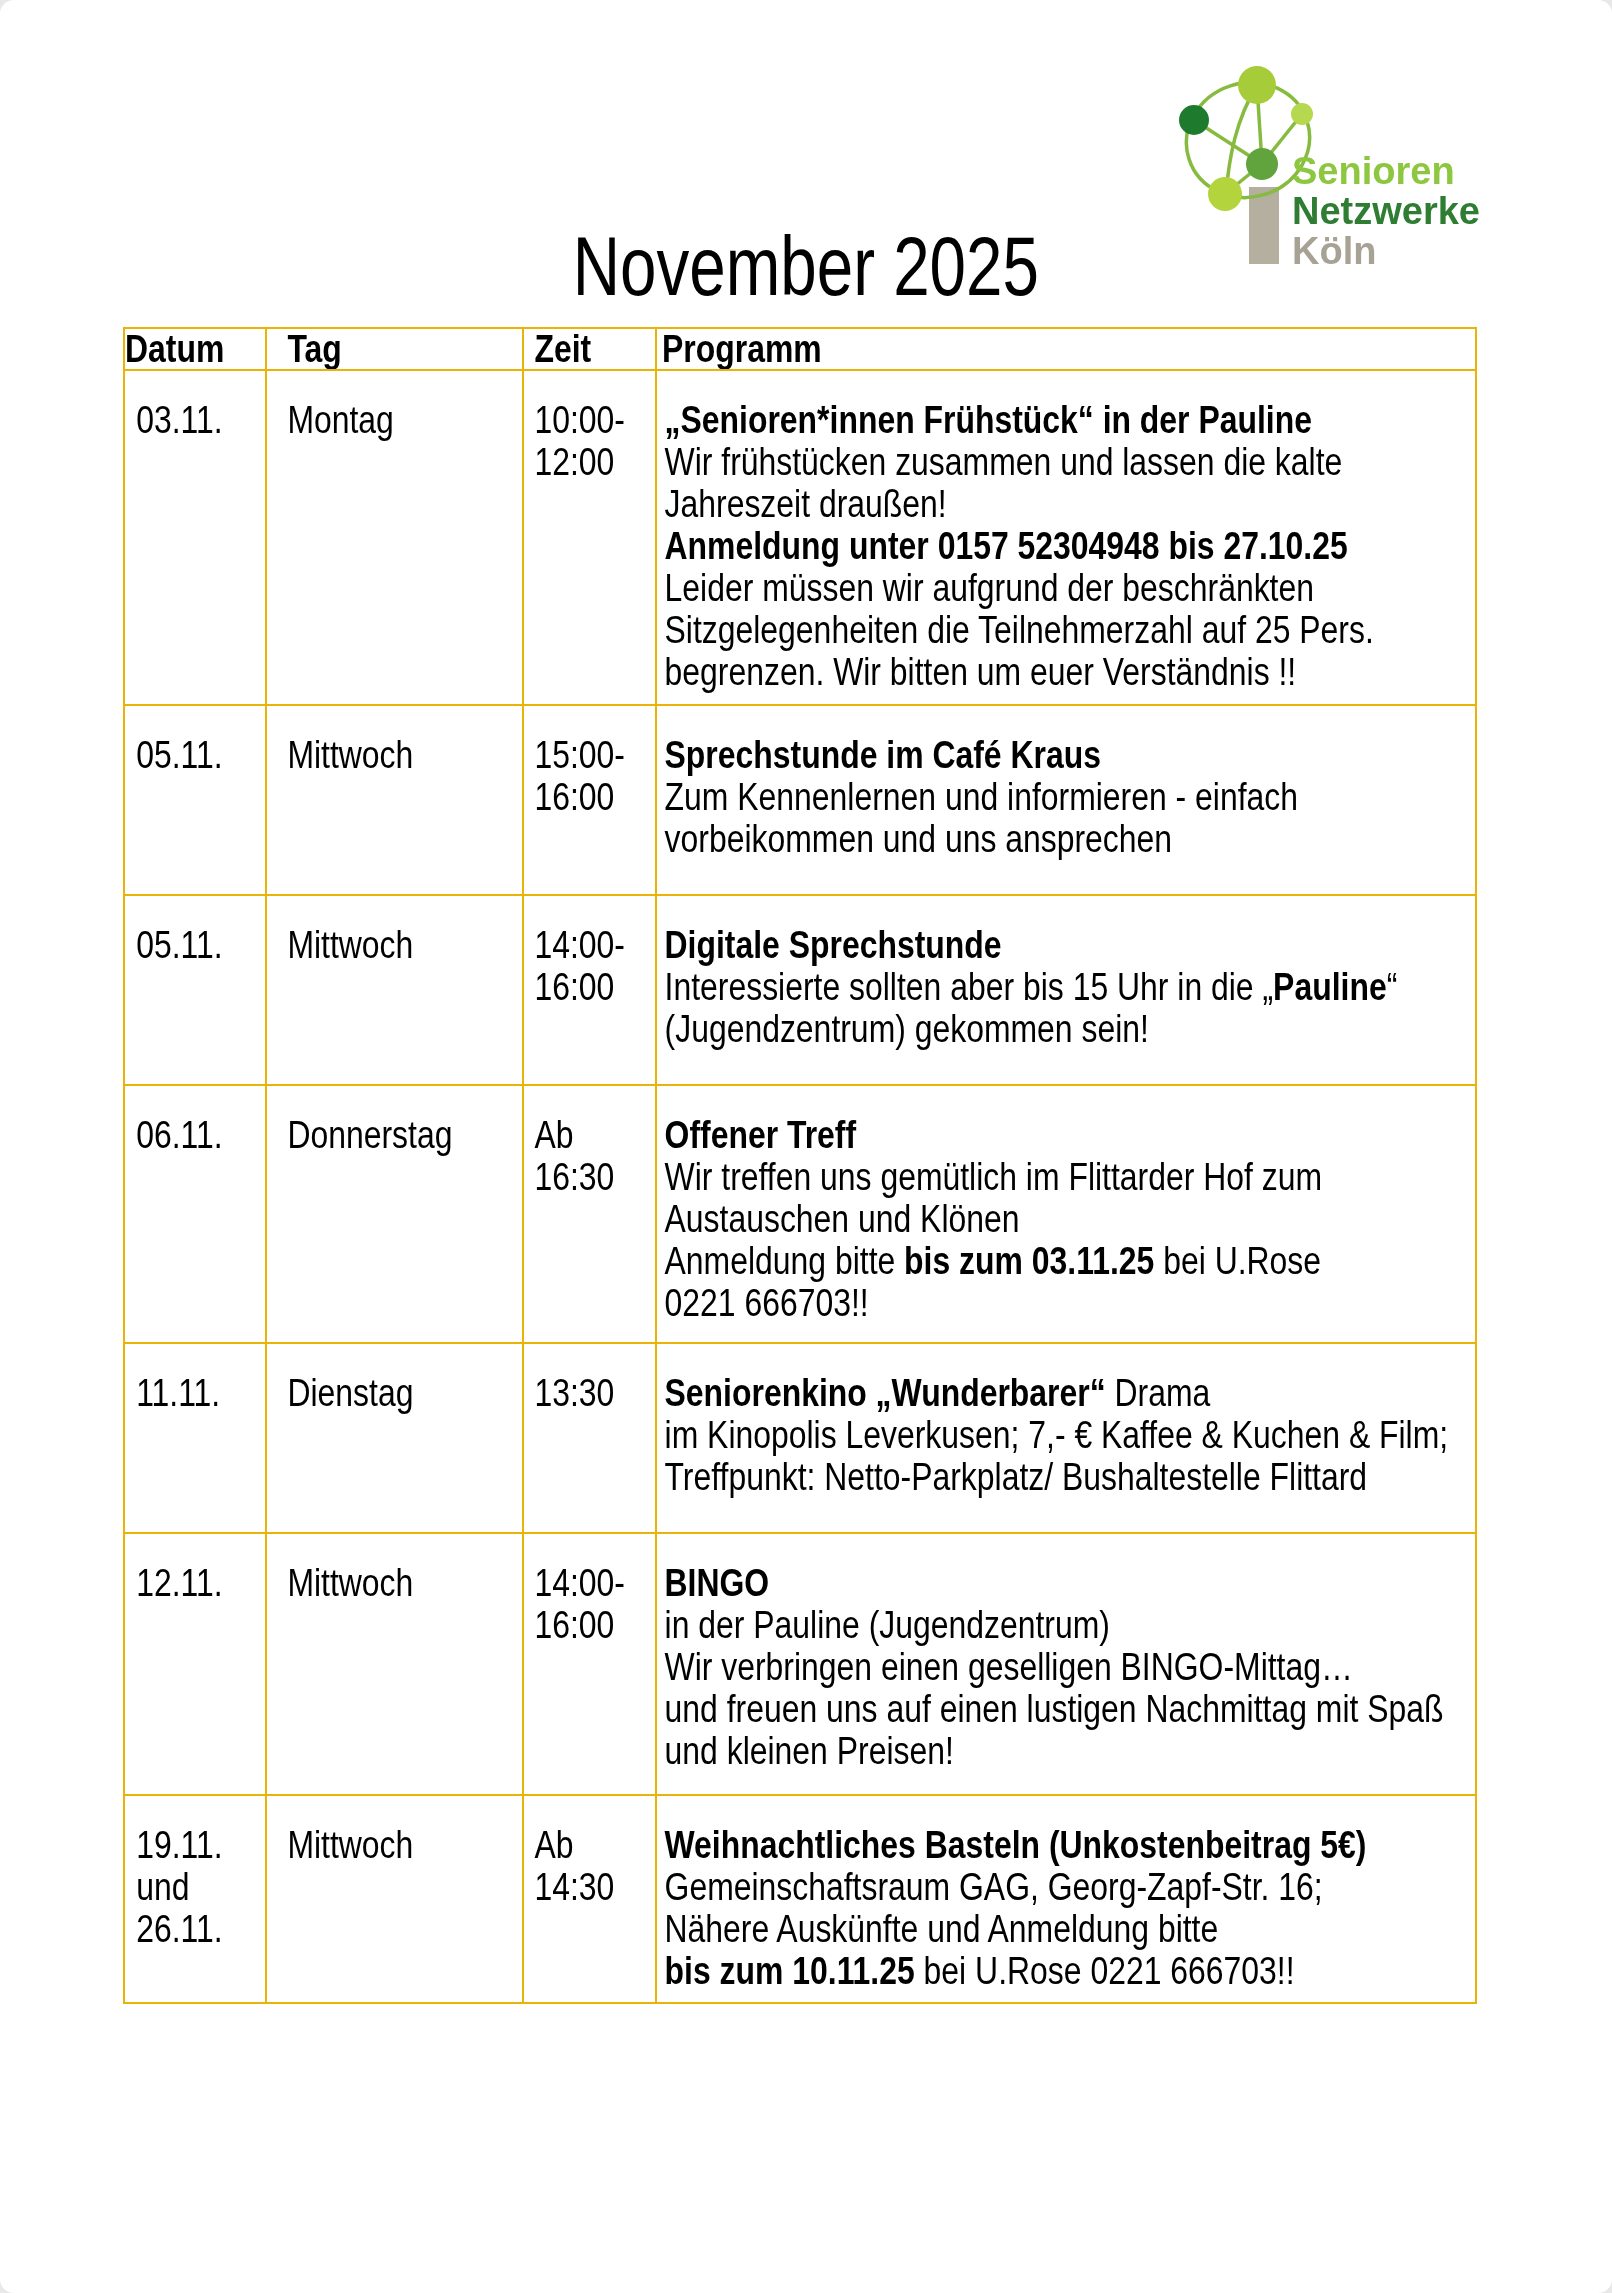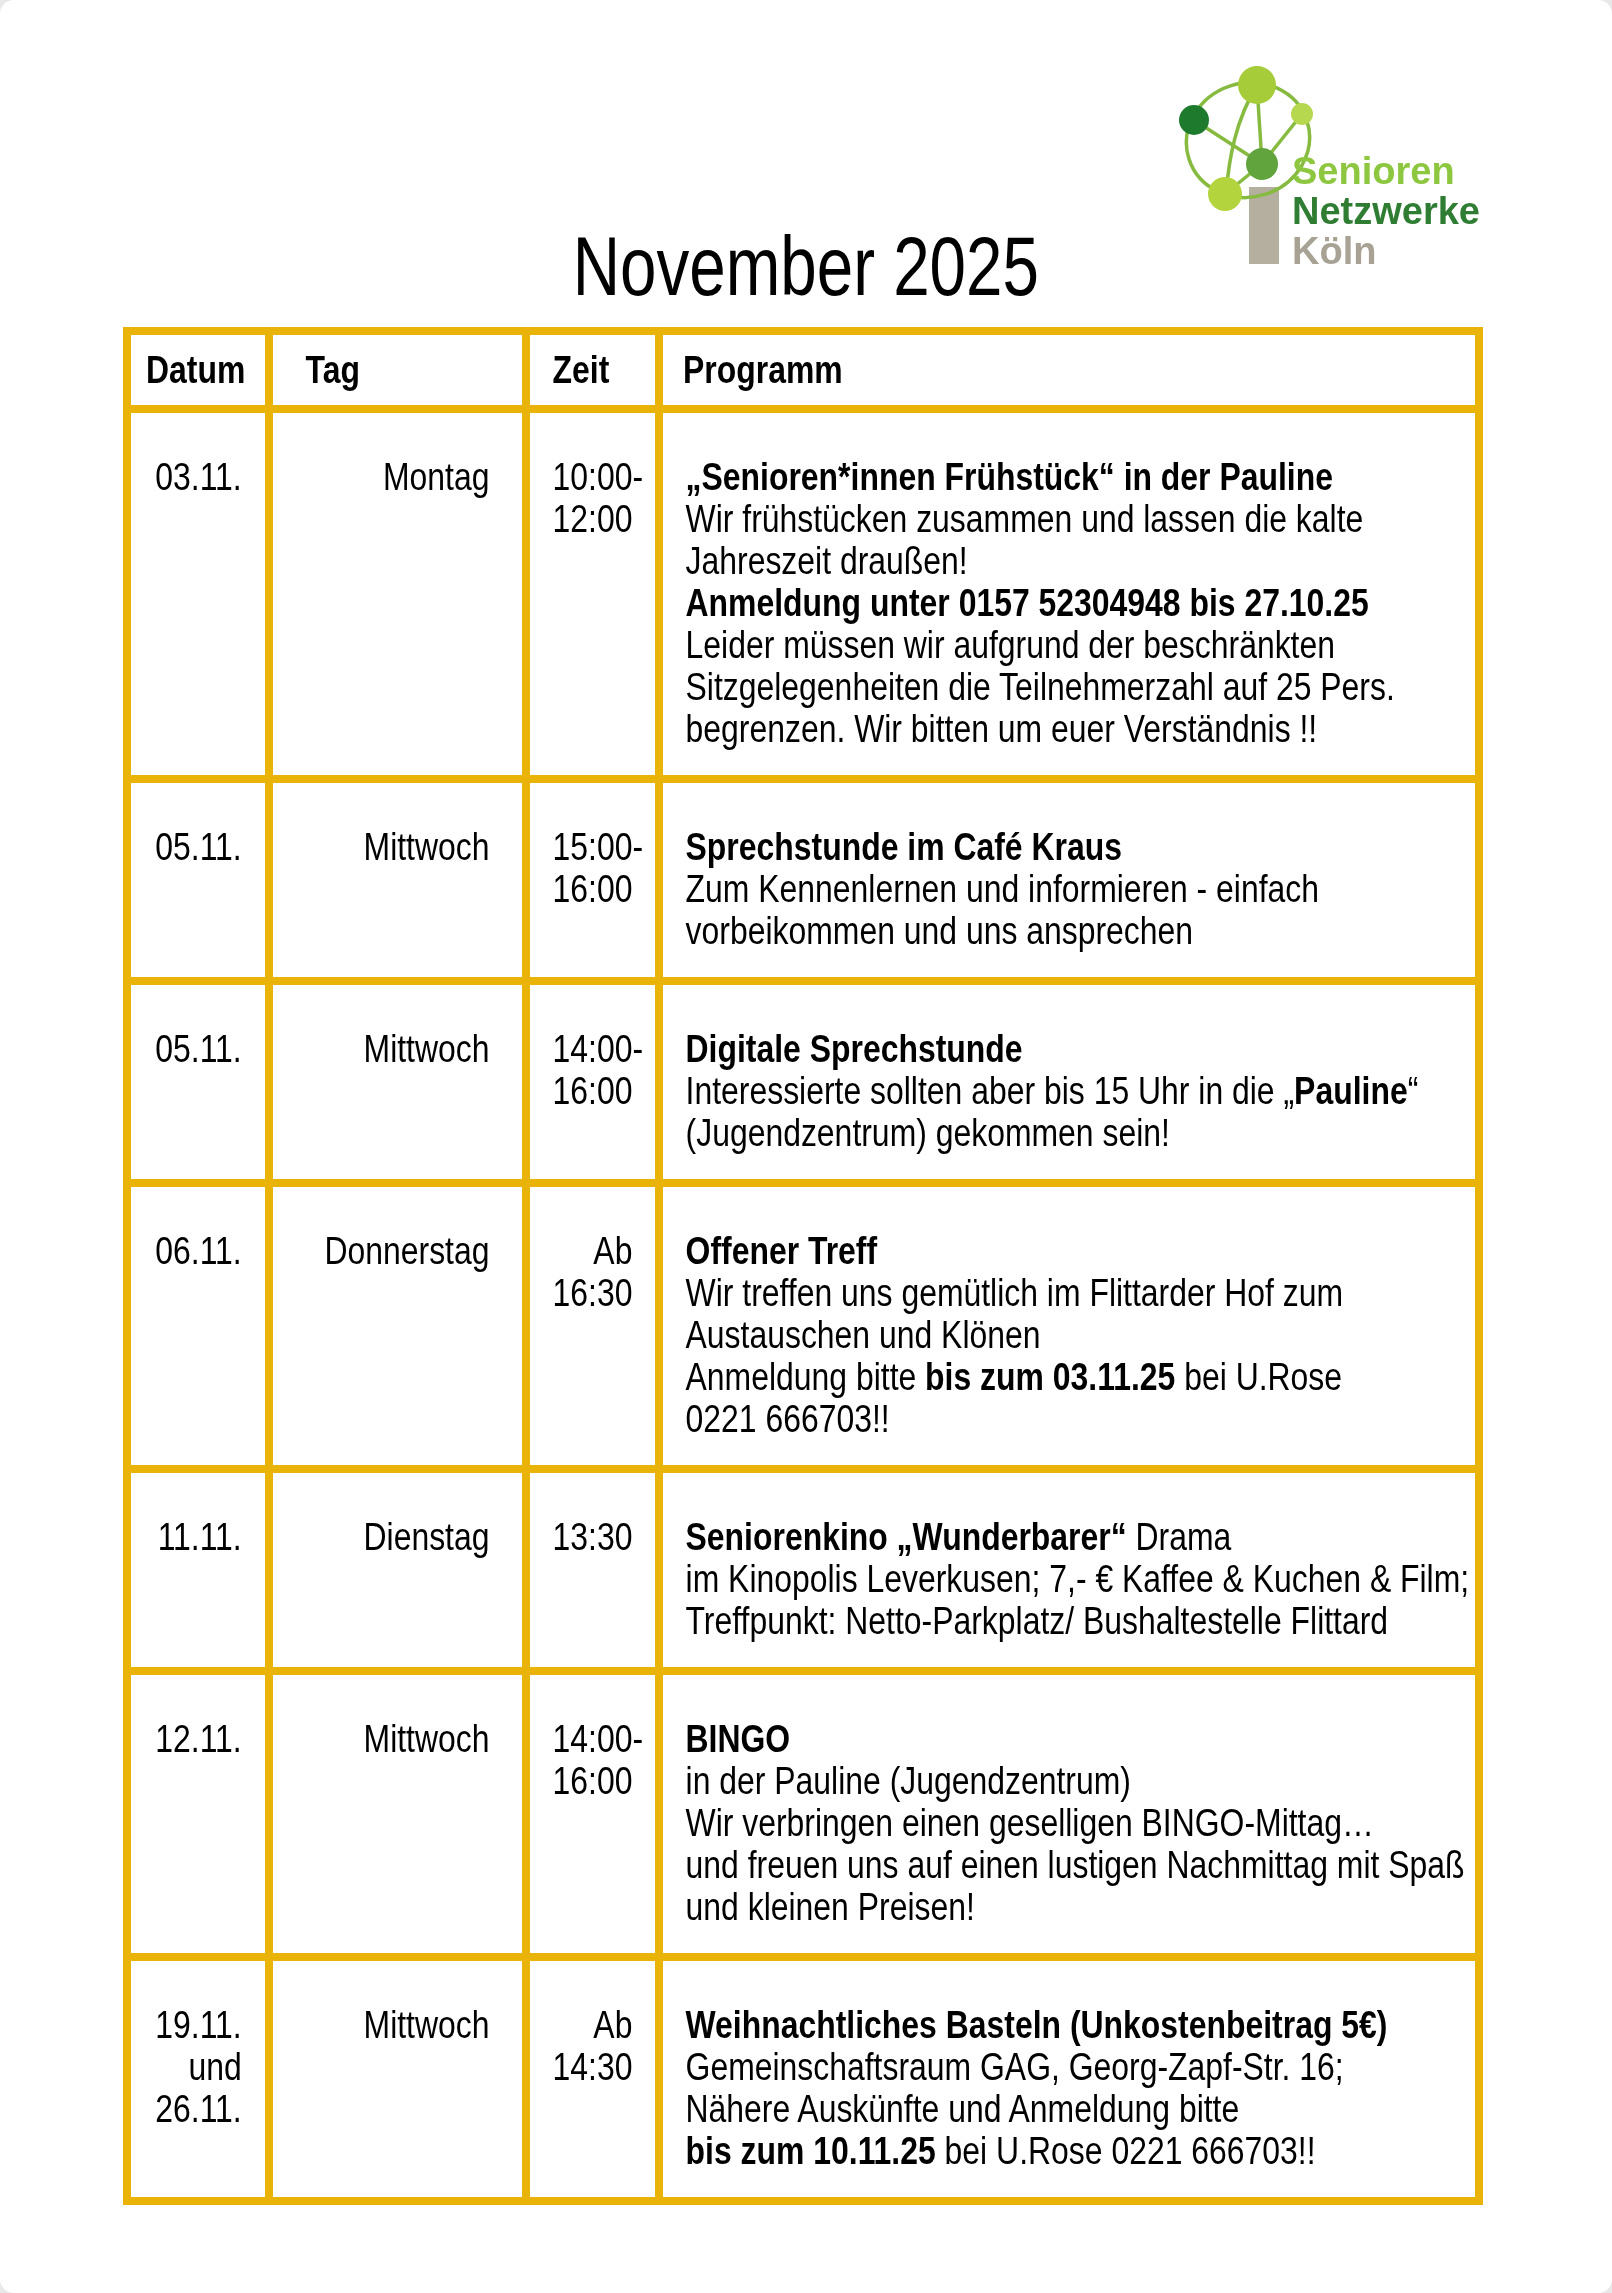--- a/index.html
+++ b/index.html
@@ -50,22 +50,22 @@
   
   table.program {
     position: absolute;
     left: 123px;
     top: 327px;
     width: 1352px;
     border-collapse: collapse;
     table-layout: fixed;
   }
   table.program td, table.program th {
-    border: 8px solid #eab308;
-    padding: 15px;
+    border: 2px solid #eab308;
+    padding: 0;
     vertical-align: top;
     overflow: hidden;
   }
   
   tr.hdr { height: 40px; }
   tr.hdr th {
     font-size: 36px;
     font-weight: bold;
     line-height: 40px;
     text-align: left;
@@ -81,21 +81,21 @@
     transform-origin: 50% 0;
     width: 100%;
   }
   .cnd-left {
     transform-origin: 0 0;
     width: 119%;
     text-align: left;
   }
 
   
-  td.c-datum, td.c-tag, td.c-zeit { text-align: right; }
+  td.c-datum, td.c-tag, td.c-zeit { text-align: left; }
   td.c-datum .cnd, td.c-tag .cnd, td.c-zeit .cnd {
     padding-top: 28px;
     white-space: pre-line;
   }
   td.c-prog .cnd {
     padding-top: 28px;
     padding-left: 9px;
     padding-bottom: 10px;
   }
   td.c-prog .line { white-space: nowrap; }

